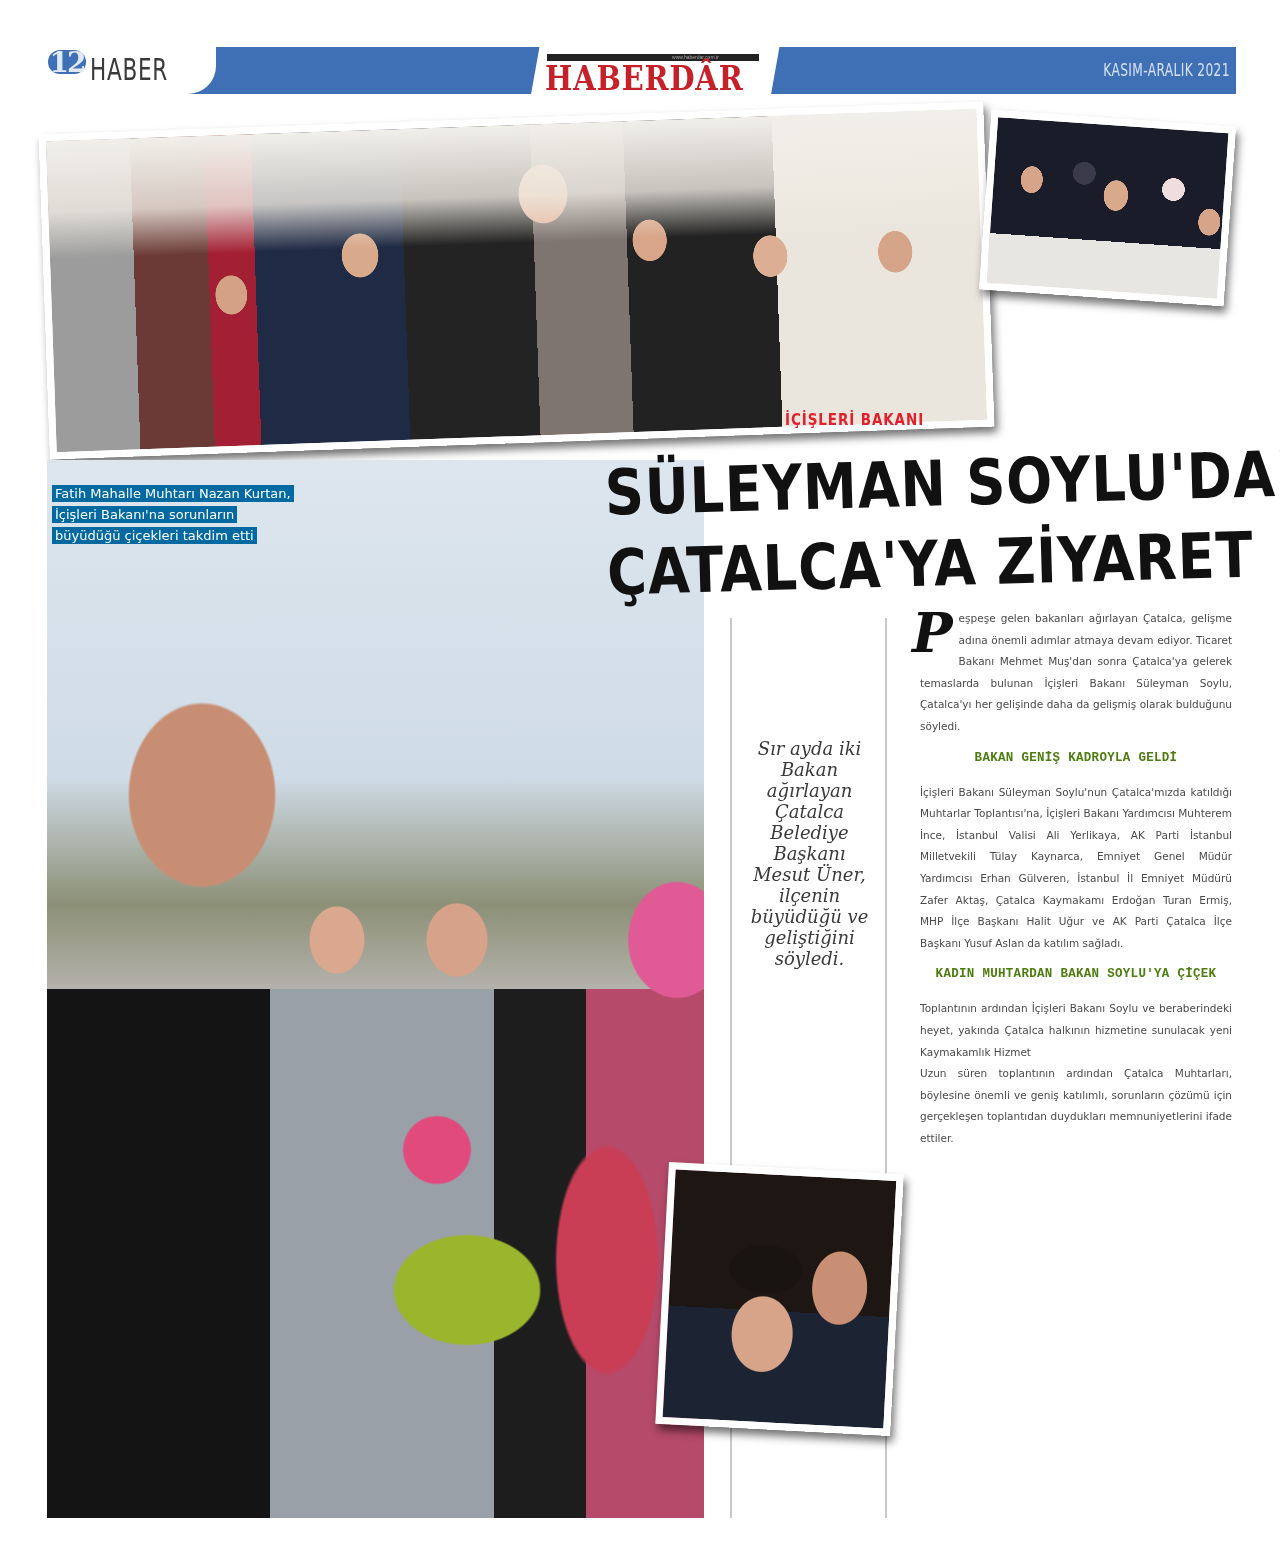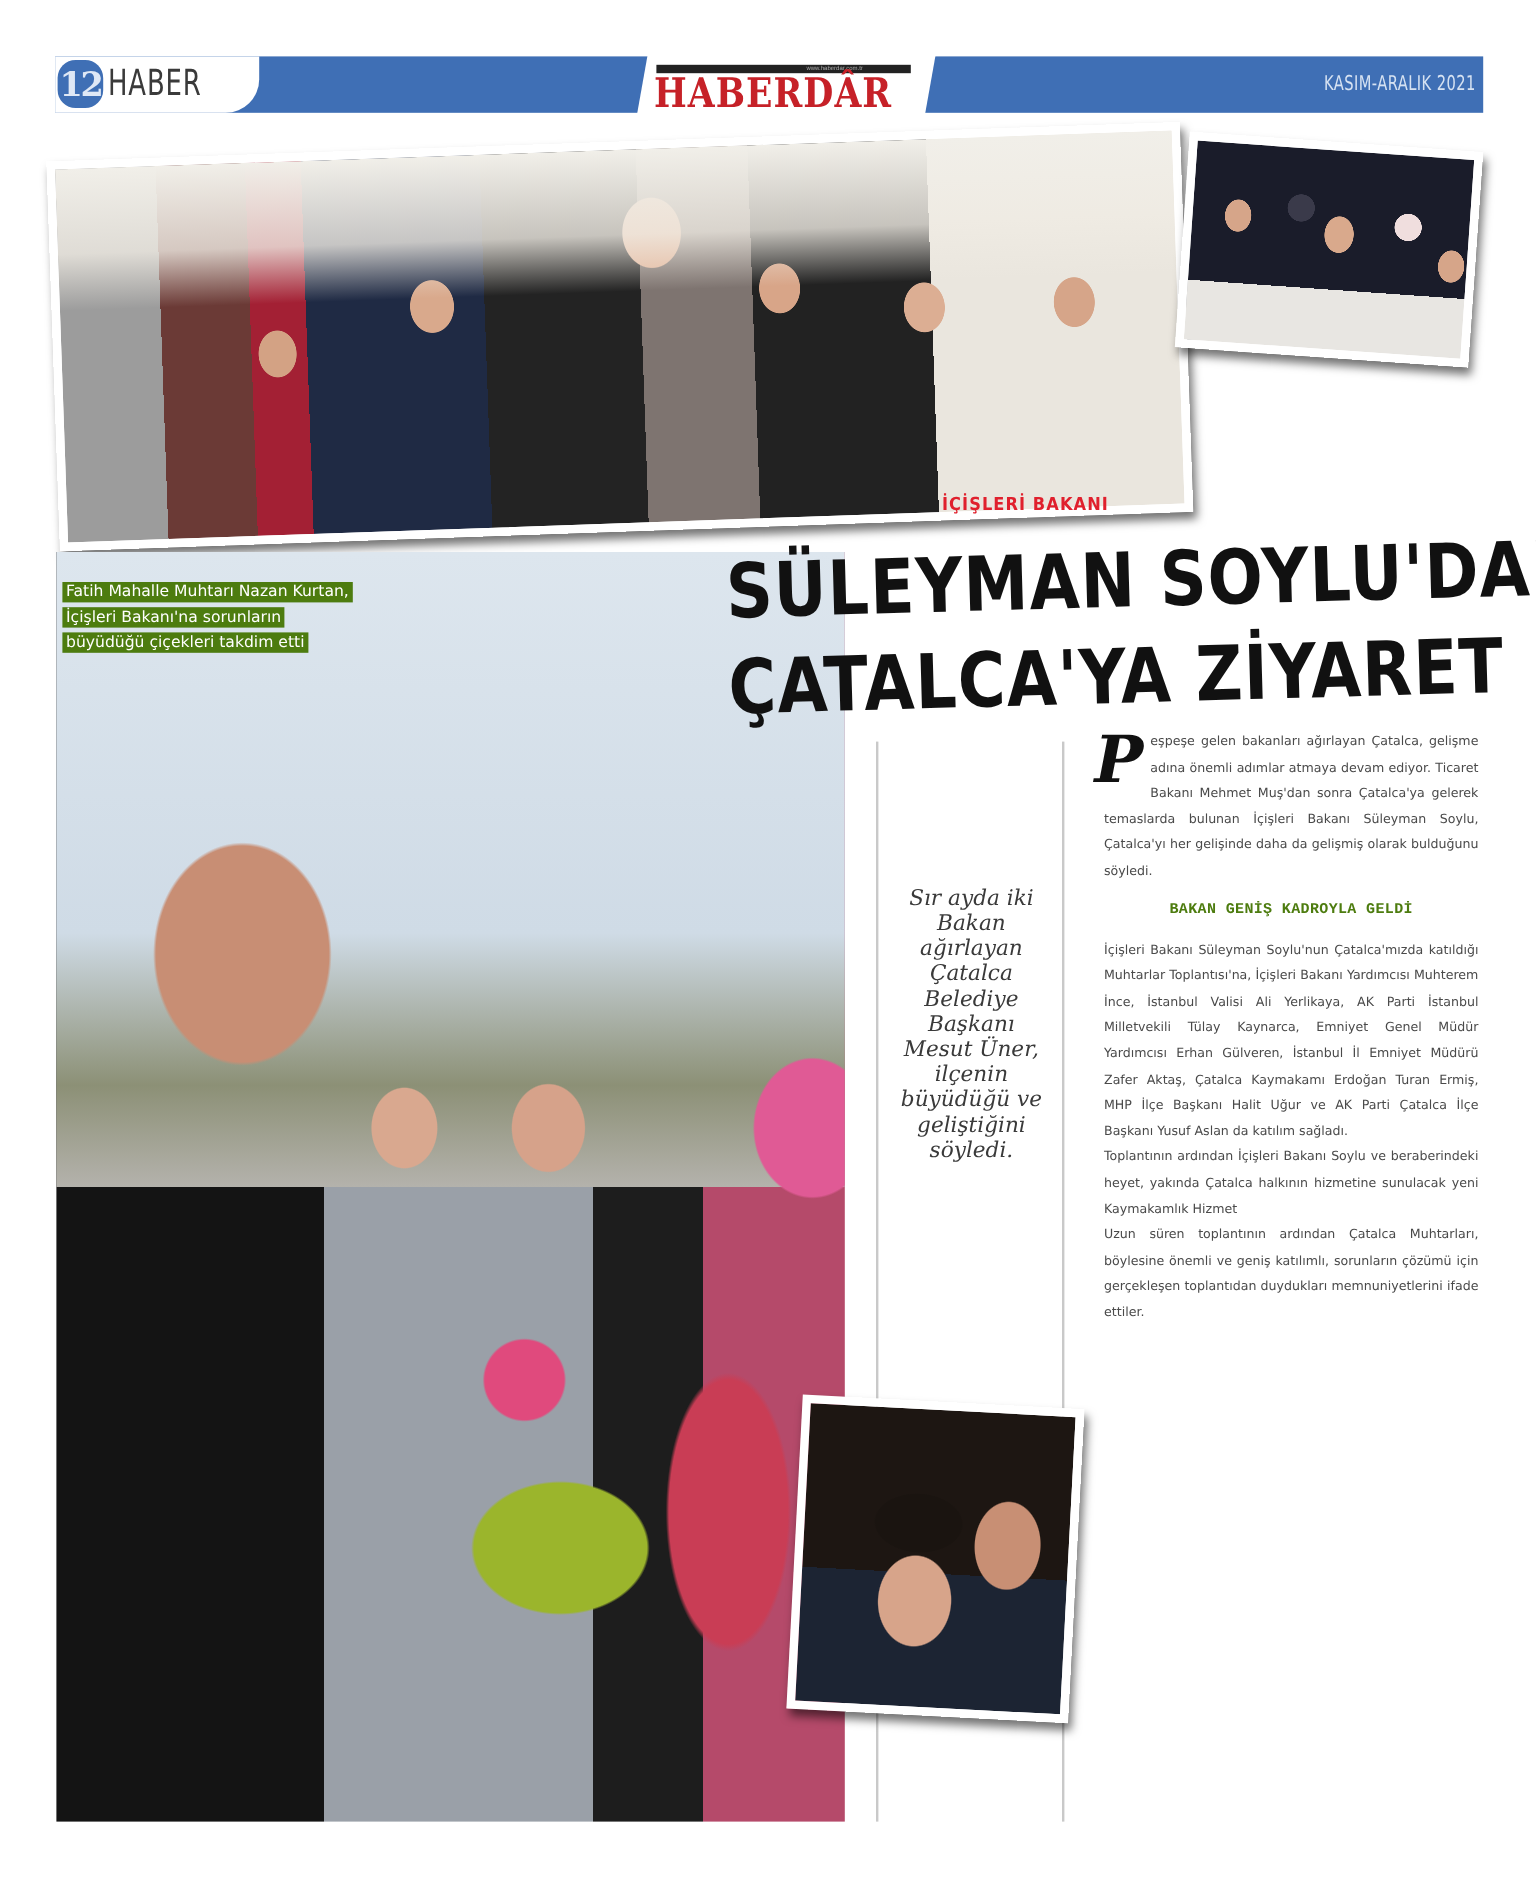--- a/index.html
+++ b/index.html
@@ -10,21 +10,21 @@
   .header-band {
     position: absolute; left: 46px; top: 47px; width: 1190px; height: 47px;
     background: #3f6fb5;
   }
   .header-left-tab {
     position: absolute; left: 46px; top: 47px; width: 170px; height: 47px;
     background: #ffffff;
     border-radius: 0 0 28px 0;
   }
   .page-number-box {
-    position: absolute; left: 48px; top: 50px; width: 38px; height: 40px;
+    position: absolute; left: 48px; top: 50px; width: 38px; height: 24px;
     background: #3f6fb5; color: #dfe8f5;
     font-family: "DejaVu Serif", serif; font-weight: bold; font-size: 28px;
     display: flex; align-items: center; justify-content: center; letter-spacing: -2px; border-radius: 15px;
   }
   .section-label {
     position: absolute; left: 90px; top: 50px; height: 40px;
     font-family: "DejaVu Sans", sans-serif; font-size: 30px; color: #3a3a3a;
     letter-spacing: 1px; line-height: 40px; transform: scaleX(0.72); transform-origin: left center;
   }
   .logo-wrap {
@@ -101,21 +101,21 @@
     z-index: 3;
   }
 
   
   .photo-caption {
     position: absolute; left: 52px; top: 483px; width: 250px;
     font-family: "DejaVu Sans", sans-serif; font-size: 13px; line-height: 21px; color: #fff;
     z-index: 4;
   }
   .photo-caption span {
-    background: #4d7c0f; padding: 1px 3px; box-decoration-break: clone; -webkit-box-decoration-break: clone;
+    background: #0369a1; padding: 1px 3px; box-decoration-break: clone; -webkit-box-decoration-break: clone;
     transform: scaleX(0.86);
     margin-top: 16px;
   }
 
   
   .kicker {
     position: absolute; left: 785px; top: 411px; height: 22px;
     font-family: "DejaVu Sans", sans-serif; font-weight: bold; font-size: 15px; color: #e0202d;
     letter-spacing: 1px; transform: scaleX(0.9); transform-origin: left center; z-index: 4;
   }
@@ -182,15 +182,16 @@
 </div>
 
 <div class="divider-left"></div>
 <div class="divider-right"></div>
 <div class="pull-quote">Sır ayda iki Bakan ağırlayan Çatalca Belediye Başkanı Mesut Üner, ilçenin büyüdüğü ve geliştiğini söyledi.</div>
 
 <div class="body-col">
   <p><span class="drop-cap">P</span><span>eşpeşe gelen bakanları ağırlayan Çatalca, gelişme adına önemli adımlar atmaya devam ediyor. Ticaret Bakanı Mehmet Muş'dan sonra Çatalca'ya gelerek temaslarda bulunan İçişleri Bakanı Süleyman Soylu, Çatalca'yı her gelişinde daha da gelişmiş olarak bulduğunu söyledi.</span></p>
   <div class="subhead">BAKAN GENİŞ KADROYLA GELDİ</div>
   <p>İçişleri Bakanı Süleyman Soylu'nun Çatalca'mızda katıldığı Muhtarlar Toplantısı'na, İçişleri Bakanı Yardımcısı Muhterem İnce, İstanbul Valisi Ali Yerlikaya, AK Parti İstanbul Milletvekili Tülay Kaynarca, Emniyet Genel Müdür Yardımcısı Erhan Gülveren, İstanbul İl Emniyet Müdürü Zafer Aktaş, Çatalca Kaymakamı Erdoğan Turan Ermiş, MHP İlçe Başkanı Halit Uğur ve AK Parti Çatalca İlçe Başkanı Yusuf Aslan da katılım sağladı.</p>
+  <div class="subhead">KADIN MUHTARDAN BAKAN SOYLU'YA ÇİÇEK</div>
   <p>Toplantının ardından İçişleri Bakanı Soylu ve beraberindeki heyet, yakında Çatalca halkının hizmetine sunulacak yeni Kaymakamlık Hizmet</p>
   <p>Uzun süren toplantının ardından Çatalca Muhtarları, böylesine önemli ve geniş katılımlı, sorunların çözümü için gerçekleşen toplantıdan duydukları memnuniyetlerini ifade ettiler.</p>
 </div>
 
 </body></html>

